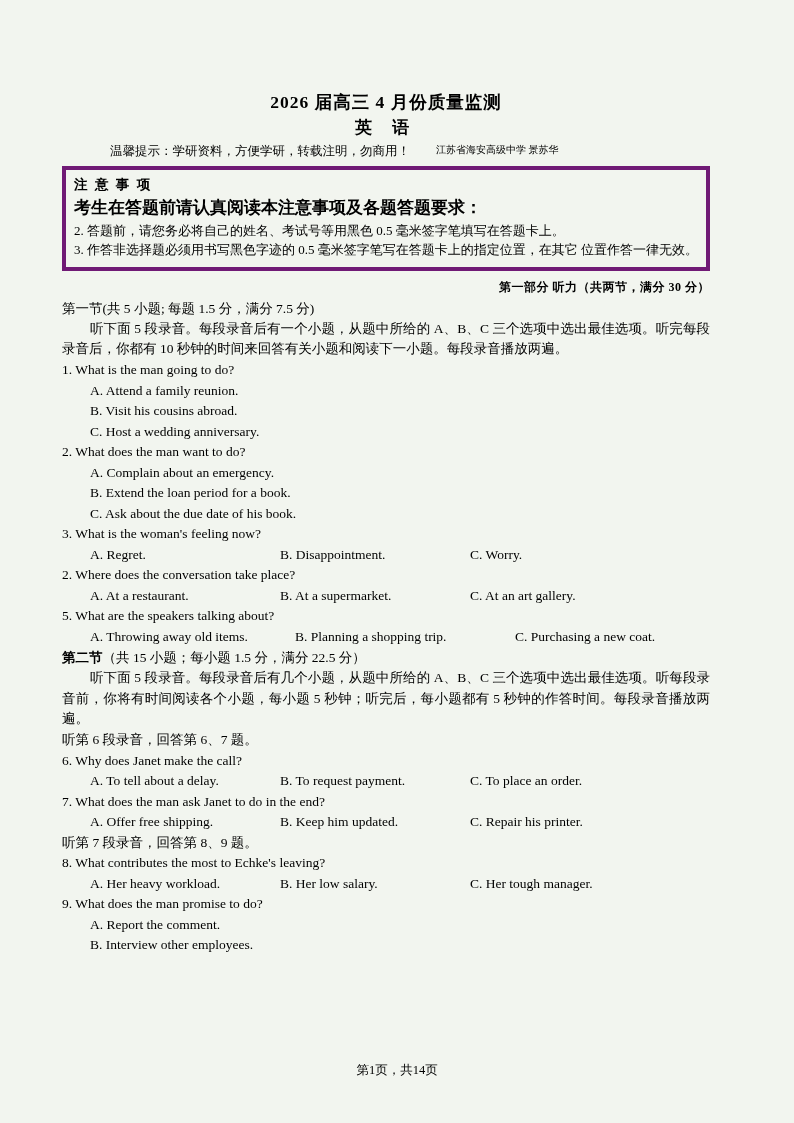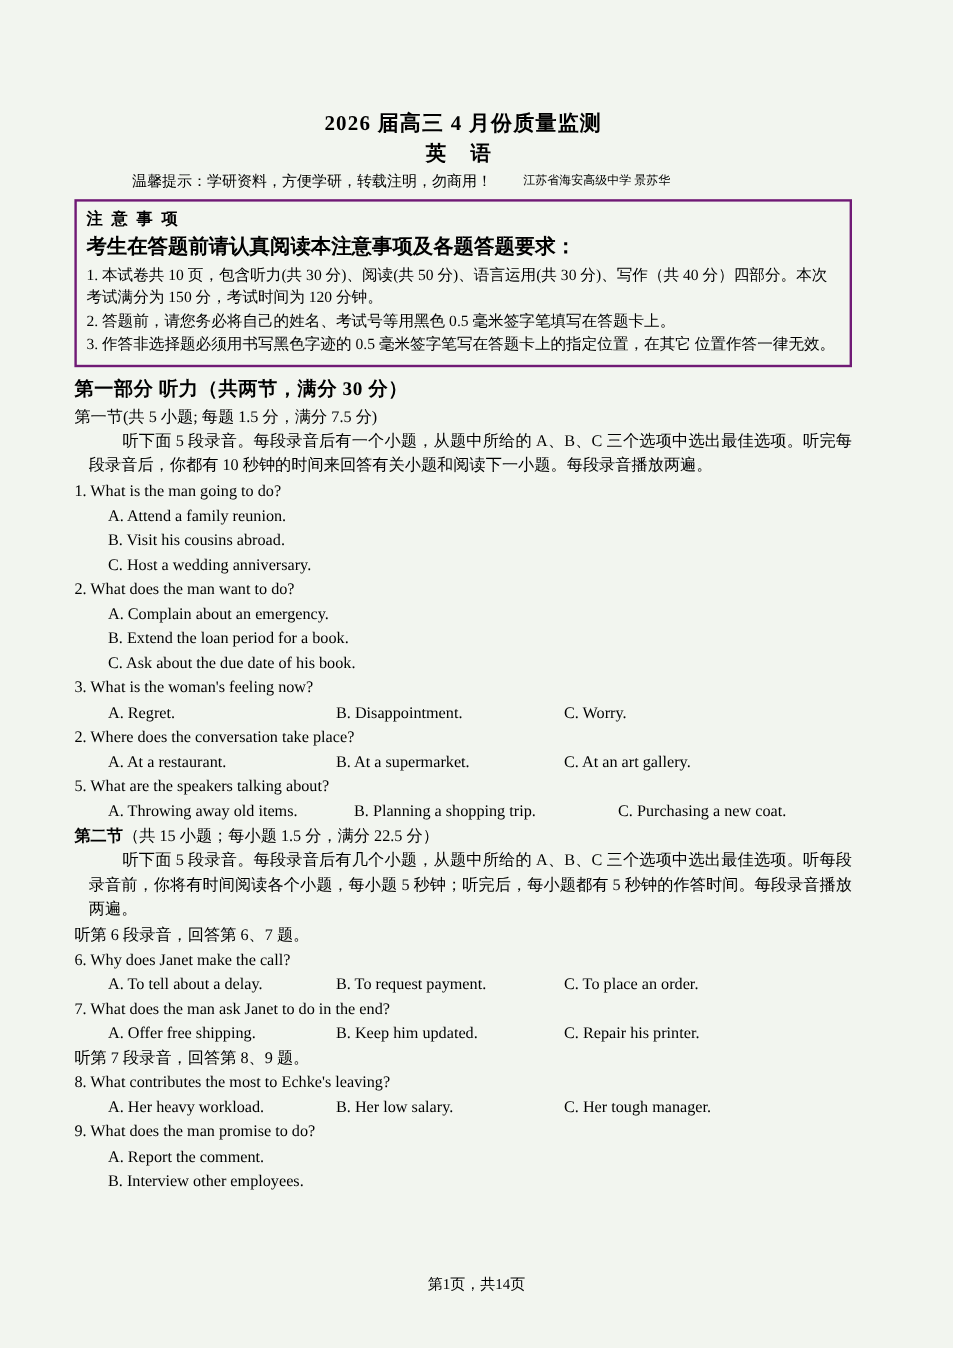--- a/index.html
+++ b/index.html
@@ -46,57 +46,57 @@
   .tip-left {
     white-space: nowrap;
   }
   .tip-right {
     font-size: 10px;
     margin-left: 26px;
     white-space: nowrap;
     font-family: "Liberation Serif", serif;
   }
   .notice-box {
-    border: 2px solid #701a75;
+    border: 4px solid #701a75;
     padding: 5px 8px 7px 8px;
     margin: 0 0 8px 0;
     font-size: 13px;
     line-height: 1.5;
   }
   .notice-title {
     font-weight: bold;
     letter-spacing: 2px;
     font-size: 13.5px;
   }
   .notice-sub {
     font-weight: bold;
     font-size: 17px;
   }
   .notice-item {
     font-size: 13px;
     text-indent: 0;
   }
   .part-title {
-    text-align: left;
-    font-weight: bold;
-    font-size: 16px;
+    text-align: right;
+    font-weight: bold;
+    font-size: 12px;
     margin: 7px 0 4px 0;
     letter-spacing: 0.5px;
   }
   .sec-head {
     font-size: 13.5px;
     margin: 2px 0 1px 0;
   }
   .sec-head b {
     font-weight: bold;
   }
   .para {
     font-size: 13.5px;
     line-height: 1.5;
-    margin: 0 0 1px 12px;
+    margin: 0 0 1px 0;
     text-align: justify;
   }
   .para.indent {
     text-indent: 28px;
   }
   .q {
     font-size: 13.5px;
     line-height: 1.52;
     margin: 0;
   }
@@ -140,21 +140,20 @@
   <div class="title-sub">英    语</div>
 
   <div class="tip-row">
     <span class="tip-left">温馨提示：学研资料，方便学研，转载注明，勿商用！</span>
     <span class="tip-right">江苏省海安高级中学 景苏华</span>
   </div>
 
   <div class="notice-box">
     <div class="notice-title">注 意 事 项</div>
     <div class="notice-sub">考生在答题前请认真阅读本注意事项及各题答题要求：</div>
-    <div class="notice-item">1. 本试卷共 10 页，包含听力(共 30 分)、阅读(共 50 分)、语言运用(共 30 分)、写作（共 40 分）四部分。本次考试满分为 150 分，考试时间为 120 分钟。</div>
     <div class="notice-item">2. 答题前，请您务必将自己的姓名、考试号等用黑色 0.5 毫米签字笔填写在答题卡上。</div>
     <div class="notice-item">3. 作答非选择题必须用书写黑色字迹的 0.5 毫米签字笔写在答题卡上的指定位置，在其它 位置作答一律无效。</div>
   </div>
 
   <div class="part-title">第一部分 听力（共两节，满分 30 分）</div>
 
   <div class="sec-head">第一节(共 5 小题; 每题 1.5 分，满分 7.5 分)</div>
   <div class="para indent">听下面 5 段录音。每段录音后有一个小题，从题中所给的 A、B、C 三个选项中选出最佳选项。听完每段录音后，你都有 10 秒钟的时间来回答有关小题和阅读下一小题。每段录音播放两遍。</div>
 
   <div class="q">1. What is the man going to do?</div>

